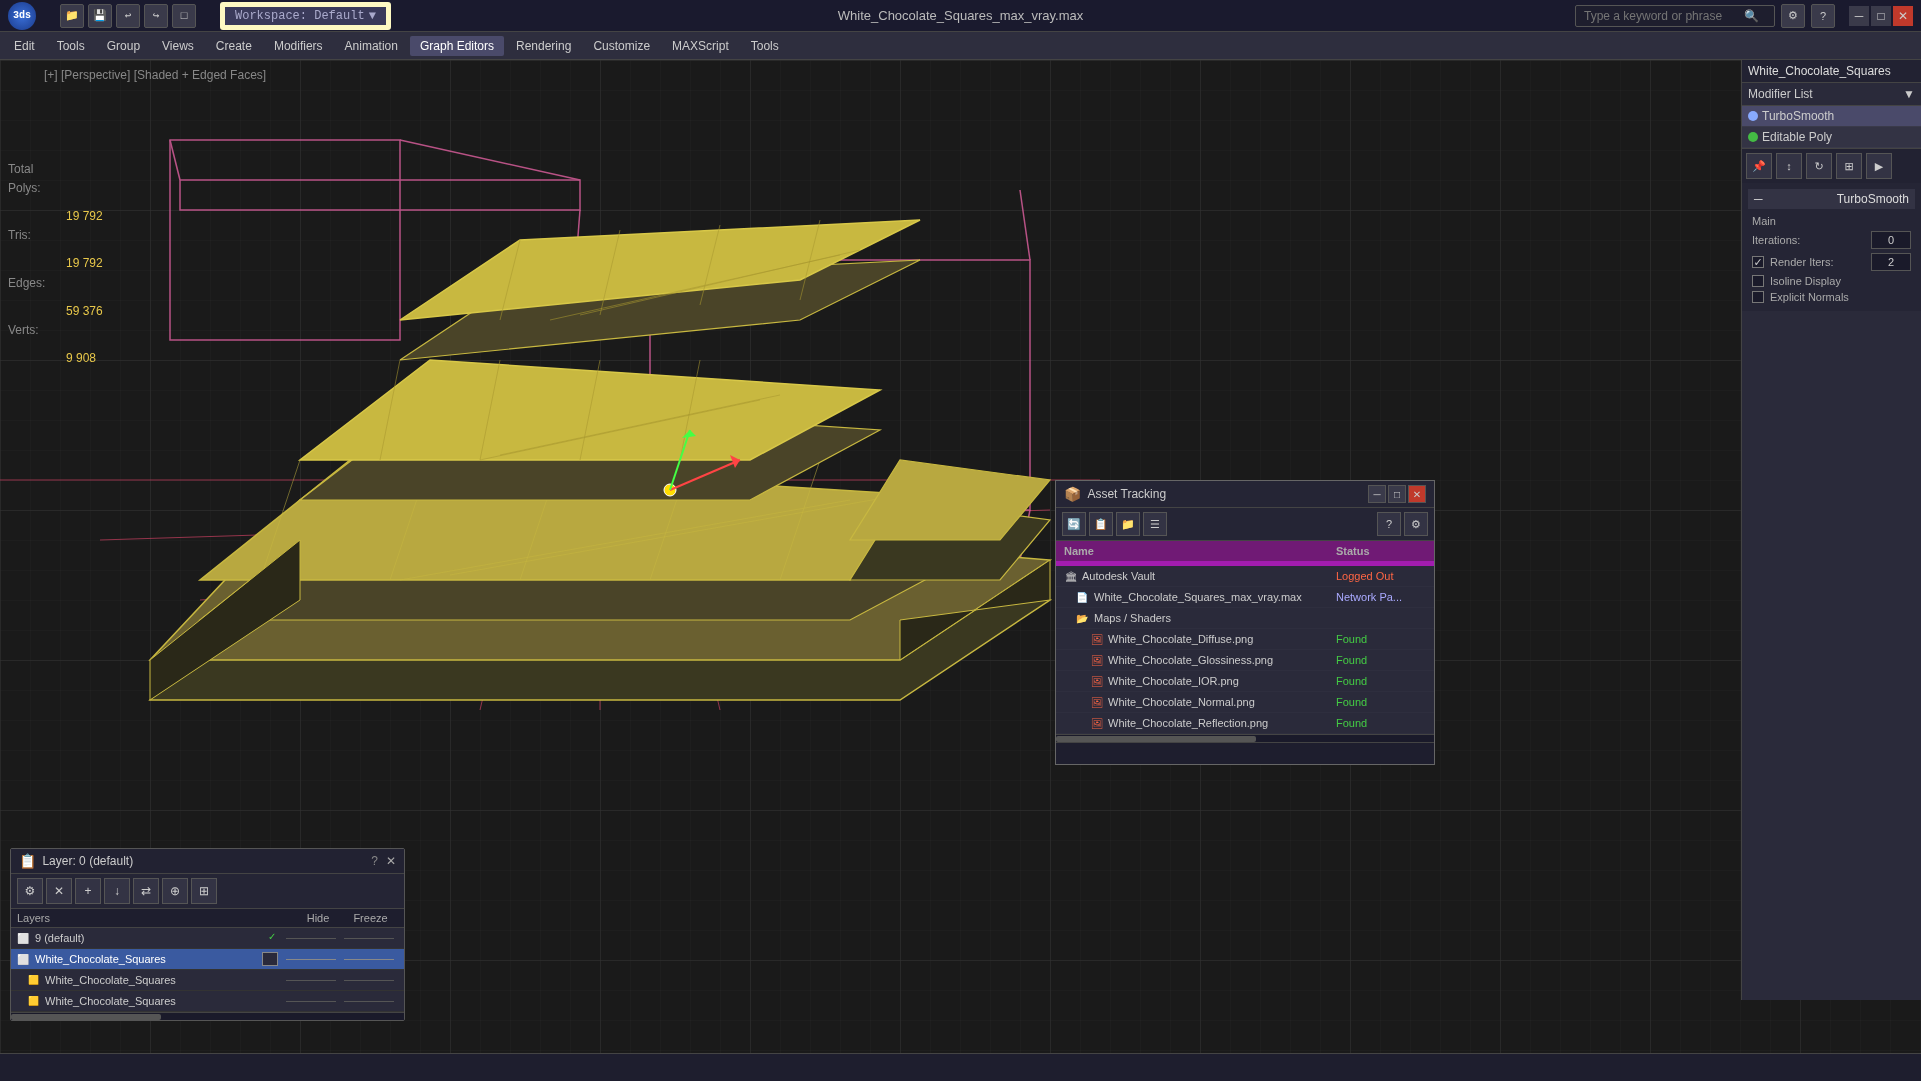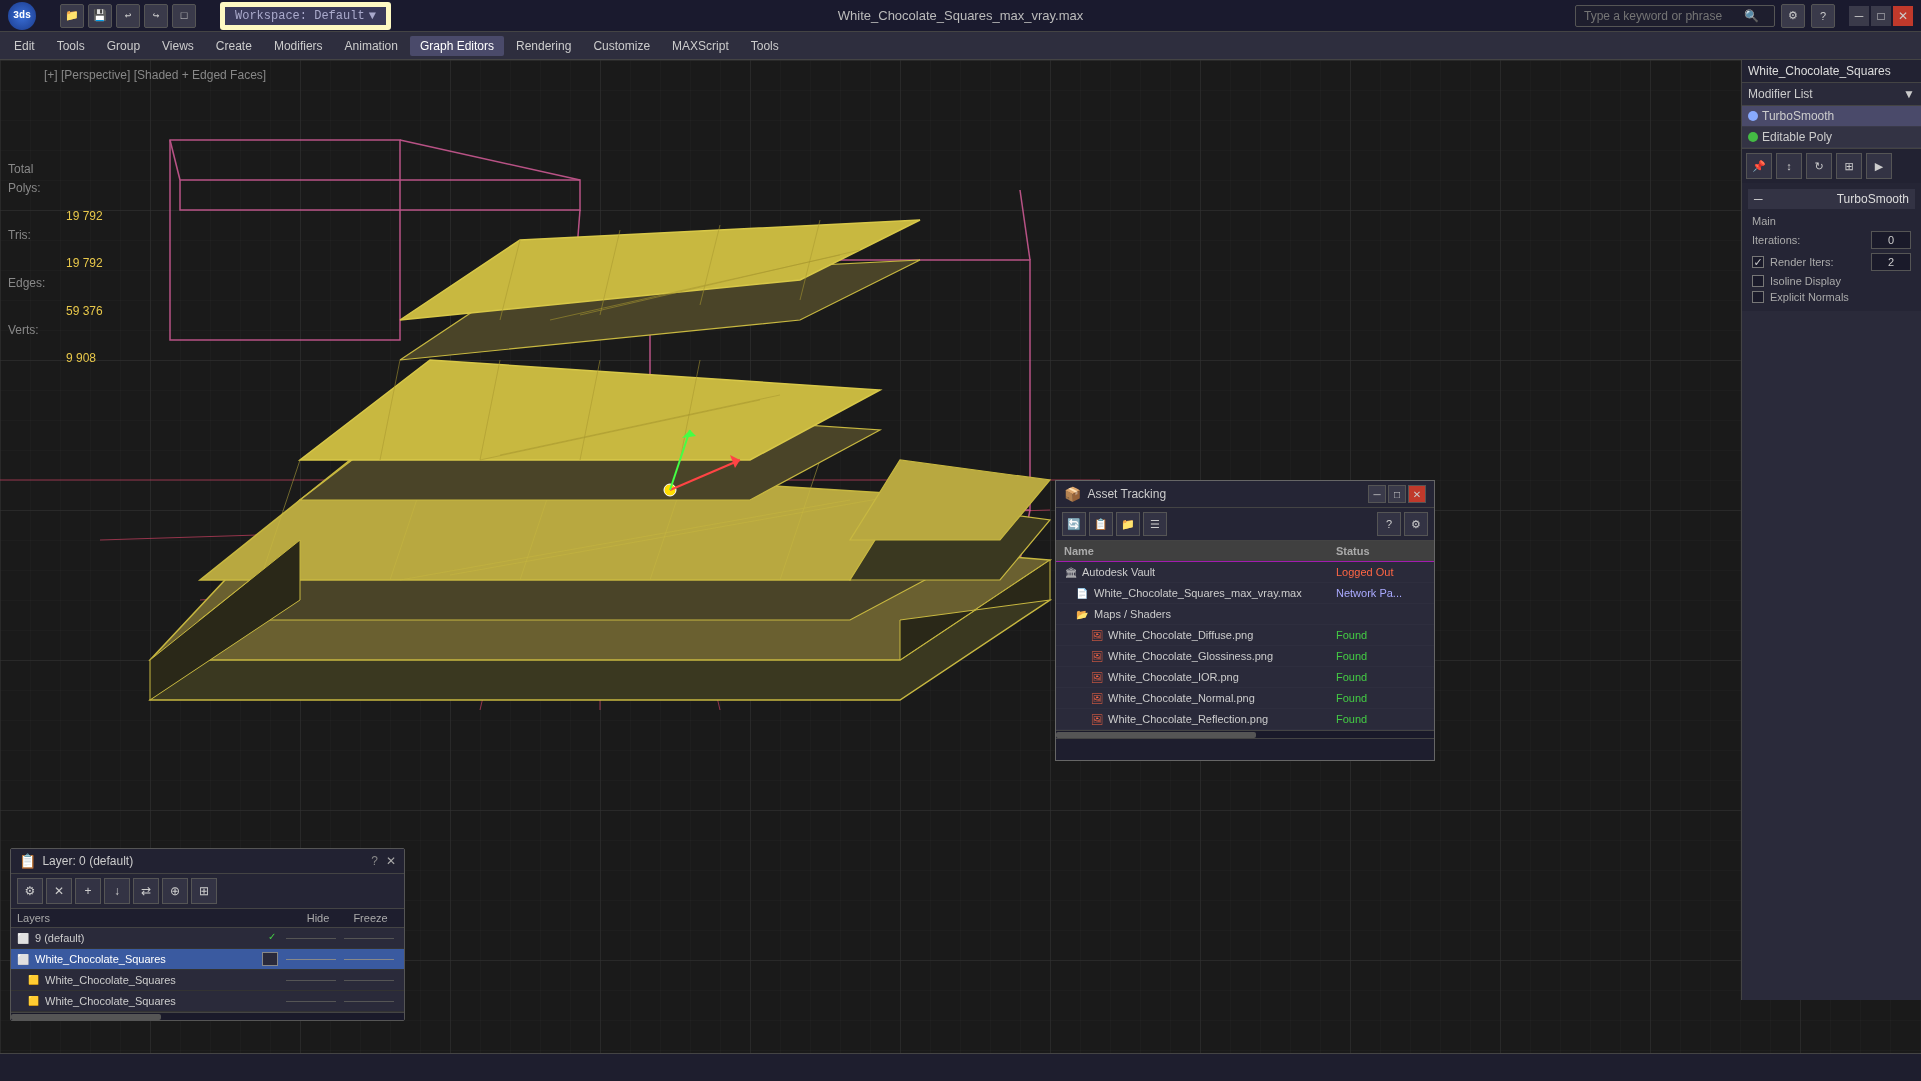--- a/index.html
+++ b/index.html
@@ -326,22 +326,22 @@
     .asset-tb-btn {
       width: 24px; height: 24px;
       background: #333344;
       border: 1px solid #555;
       display: flex; align-items: center; justify-content: center;
       font-size: 11px; cursor: pointer; color: #ccc;
     }
     #asset-table-header {
       display: flex; align-items: center;
       padding: 4px 8px;
-      background: #404040;
-      border-bottom: 1px solid #a21caf;
+      background: #701a75;
+      border-bottom: 5px solid #a21caf;
       font-size: 11px; color: #aaa;
       font-weight: bold;
     }
     .asset-name-col { flex: 1; }
     .asset-status-col { width: 90px; text-align: left; }
     .asset-row {
       display: flex; align-items: center;
       padding: 3px 8px;
       border-bottom: 1px solid #2e2e3e;
       font-size: 11px; color: #ccc;

